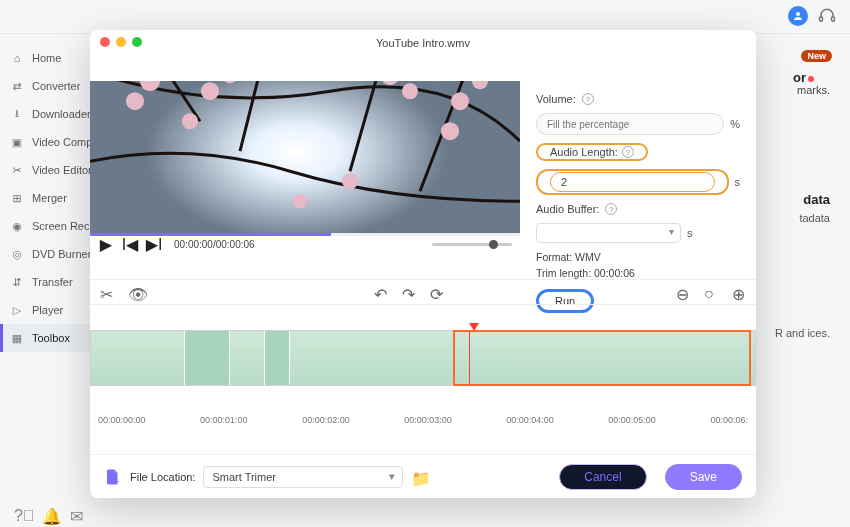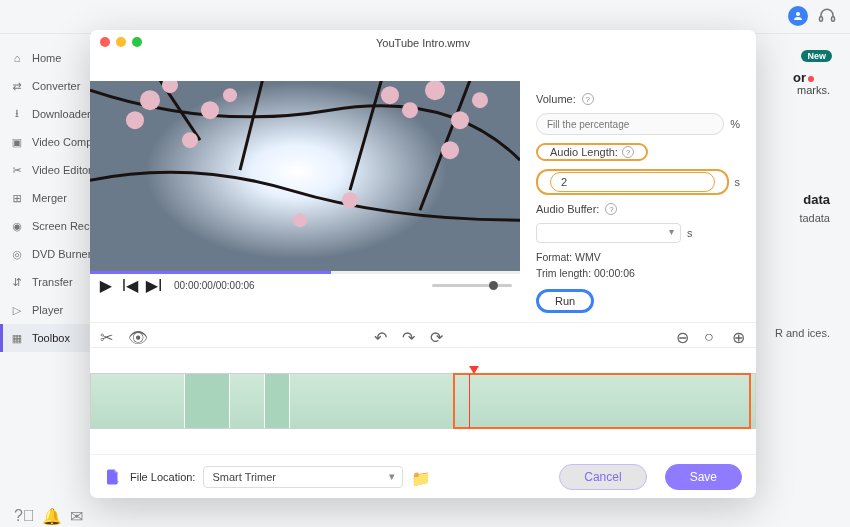--- a/index.html
+++ b/index.html
@@ -11,21 +11,21 @@
   .avatar { width: 20px; height: 20px; background: #3b82f6; border-radius: 50%; color: #fff; display: flex; align-items: center; justify-content: center; font-size: 10px; }
   .support-ic { width: 18px; height: 18px; color: #777; }
 
   .layout { display: flex; height: calc(100% - 60px); }
   .sidebar { width: 92px; padding-top: 10px; }
   .sidebar .item { display: flex; align-items: center; gap: 8px; padding: 7px 10px; font-size: 11px; color: #555; cursor: pointer; white-space: nowrap; overflow: hidden; }
   .sidebar .item .ic { width: 14px; height: 14px; color: #777; flex-shrink: 0; display:flex; align-items:center; justify-content:center;}
   .sidebar .item.active { background: #e9ecf0; color: #222; font-weight: 500; border-left: 3px solid #6c5ce7; padding-left:7px;}
 
   .right-content { flex: 1; position: relative; padding: 12px 16px; }
-  .badge-new { position: absolute; right: 18px; top: 16px; background: #0f766e; color: #fff; font-size: 9px; padding: 1px 6px; border-radius: 7px; font-weight:600;}
+  .badge-new { position: absolute; right: 18px; top: 16px; background: #c2410c; color: #fff; font-size: 9px; padding: 1px 6px; border-radius: 7px; font-weight:600;}
   .hint1 { position: absolute; right: 20px; top: 50px; font-size: 11px; color: #444; }
   .hint-or { position:absolute; right:36px; top:36px; font-size:13px; font-weight:600; color:#222;}
   .hint-or .dot{ display:inline-block; width:6px; height:6px; background:#ff4d4f; border-radius:50%; margin-left:2px;}
   .hint2 { position: absolute; right: 20px; top: 158px; font-size: 13px; color: #222; font-weight:600;}
   .hint3 { position: absolute; right: 20px; top: 178px; font-size: 11px; color: #555; }
   .hint4 { position: absolute; right: 20px; top: 292px; font-size: 11px; color: #555; line-height:1.4; text-align:right;}
 
   .bottombar { position: absolute; bottom: 0; left: 0; right: 0; height: 26px; display: flex; align-items: center; gap: 14px; padding: 0 14px; }
   .bottombar .bic { width: 14px; height: 14px; color: #888; }
 
@@ -74,21 +74,21 @@
   .timeline .playline{position:absolute; top:0; bottom:0; left:57%; width:1px; background:#ff3b30;}
 
   .time-ruler{ display:flex; justify-content:space-between; padding:4px 8px; font-size:9px; color:#777;}
   
   .dlg-footer{ height:44px; display:flex; align-items:center; padding:0 14px; gap:8px; border-top:1px solid #f0f0f0;}
   .file-ic{ width:18px; height:18px; color:#7c6cff;}
   .fl-label{ font-size:11px; color:#333;}
   .fl-select{ width:200px; height:22px; border:1px solid #ddd; border-radius:4px; font-size:11px; padding:0 8px; position:relative; color:#444; display:flex; align-items:center;}
   .fl-select::after{content:"▾"; position:absolute; right:8px; color:#888;}
   .folder-ic{width:16px; height:16px; color:#888;}
-  .dlg-footer .btn{ margin-left:auto; border:1px solid #c8b8ff; background:#e5e5e5; color:#7c6cff; border-radius:18px; padding:5px 24px; font-size:12px; cursor:pointer;}
+  .dlg-footer .btn{ margin-left:auto; border:1px solid #c8b8ff; background:#0f172a; color:#7c6cff; border-radius:18px; padding:5px 24px; font-size:12px; cursor:pointer;}
   .dlg-footer .btn.primary{ background:#8e7bff; color:#fff; border-color:#8e7bff; margin-left:10px;}
 </style>
 </head>
 <body>
 
 <div class="topbar">
   <div class="right">
     <div class="avatar">
       <svg viewBox="0 0 24 24" width="12" height="12" fill="#fff">
           <circle cx="12" cy="8" r="4"></circle>
@@ -279,20 +279,29 @@
     </div>
   </div>
 
   <div class="timeline">
     <div class="block" style="left:14%; width:7%;"></div>
     <div class="block" style="left:26%; width:4%;"></div>
     <div class="sel"></div>
     <div class="playline"></div>
     <div class="playhead"></div>
   </div>
+  <div class="time-ruler">
+    <span>00:00:00:00</span>
+    <span>00:00:01:00</span>
+    <span>00:00:02:00</span>
+    <span>00:00:03:00</span>
+    <span>00:00:04:00</span>
+    <span>00:00:05:00</span>
+    <span>00:00:06:</span>
+  </div>
 
   <div class="dlg-footer">
     <span class="file-ic">
       <svg viewBox="0 0 24 24" width="18" height="18" fill="#7c6cff">
           <path d="M6 2h8l4 4v14a2 2 0 01-2 2H6a2 2 0 01-2-2V4a2 2 0 012-2z"></path>
           <path d="M14 2v4h4" fill="#fff" opacity=".4"></path>
           <text x="14" y="22" font-size="11" fill="#7c6cff">+</text>
         </svg>
     </span>
     <span class="fl-label">File Location:</span>

